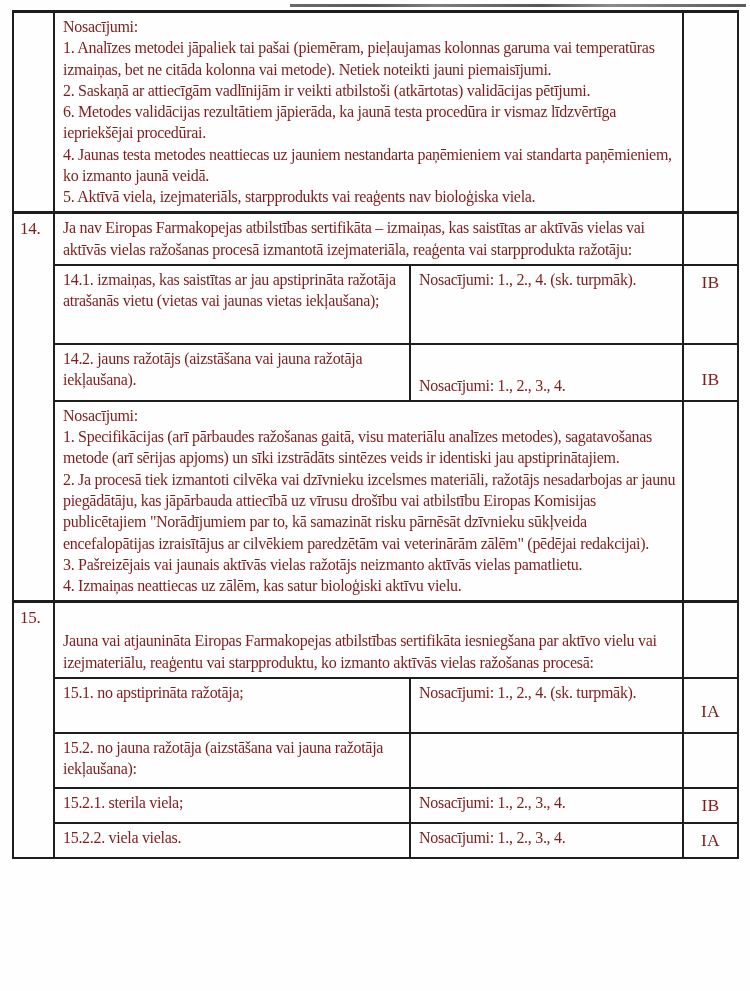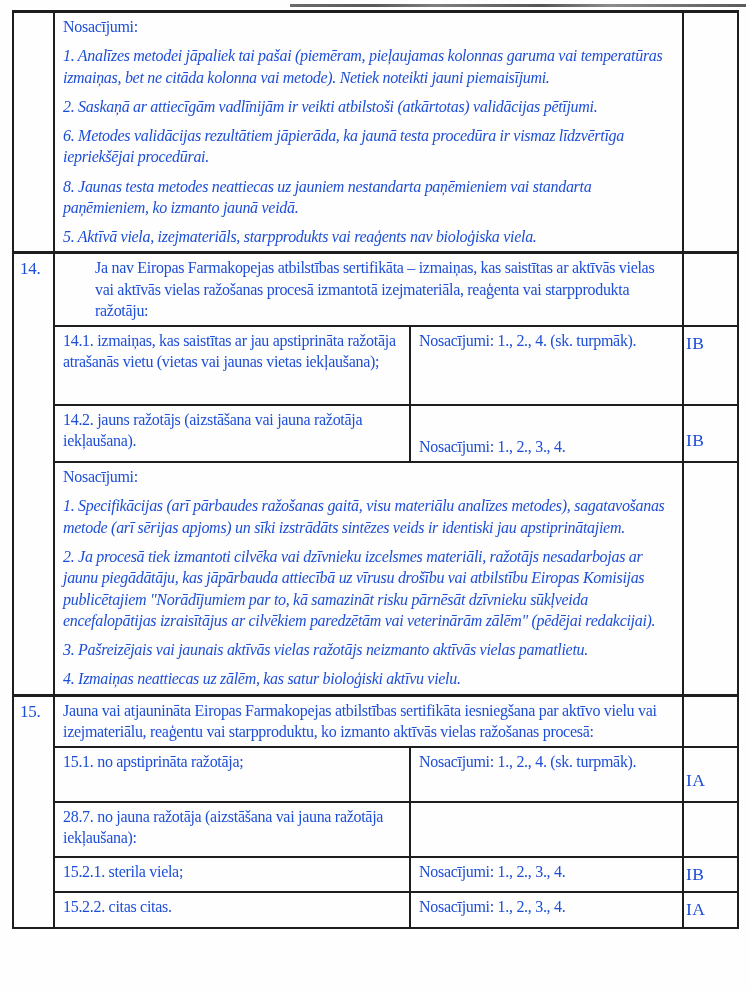--- a/index.html
+++ b/index.html
@@ -7,21 +7,21 @@
     padding: 0;
     background: #ffffff;
   }
   .page {
     position: relative;
     width: 750px;
     height: 991px;
     background: #fefefe;
     overflow: hidden;
     font-family: "Liberation Serif", "DejaVu Serif", serif;
-    color: #1d4ed8;
+    color: #7f1d1d;
   }
   
   .scan-artifact-top {
     position: absolute;
     top: 4px;
     left: 290px;
     width: 456px;
     height: 3px;
     background: linear-gradient(90deg, #3a3a3a 0%, #222 18%, #555 32%, #1d1d1d 55%, #666 70%, #242424 100%);
     opacity: .75;
@@ -49,36 +49,37 @@
   }
   tr.group-top td { border-top-width: 3px; }
   tr:first-child td { border-top-width: 3px; }
 
   td.num {
     padding-left: 6px;
     padding-top: 4px;
     font-size: 17px;
   }
   td.cls {
+    text-align: center;
     font-size: 17.5px;
     letter-spacing: 0.3px;
     padding: 5px 2px;
   }
   td.cls.v-bottom { vertical-align: bottom; padding-bottom: 9px; }
   td.cls.v-middle { vertical-align: middle; }
   td.cond.v-bottom { vertical-align: bottom; }
 
   td p {
     margin: 0;
     padding: 0;
   }
-  td p + p { margin-top: 8px; font-style: italic; }
-
-  .heading14 { max-width: 596px; margin-left: 32px; }
-  .heading15 { max-width: 620px; }
+  td p + p { margin-top: 0; }
+
+  .heading14 { max-width: 596px; }
+  .heading15 { max-width: 620px; margin-top: 24px; }
   .mh-75 { height: 70px; margin-left: 22px; }
   .mh-55 { height: 48px; border-radius: 18px; }
   .mh-52 { height: 46px; }
   .mh-30 { height: 26px; }
 </style>
 </head>
 <body>
 
 <div class="page">
   <div class="scan-artifact-top"></div>
@@ -92,21 +93,21 @@
     </colgroup>
     <tbody>
 
       <tr>
         <td class="num"></td>
         <td class="content" colspan="2">
           <p>Nosacījumi:</p>
           <p>1. Analīzes metodei jāpaliek tai pašai (piemēram, pieļaujamas kolonnas garuma vai temperatūras izmaiņas, bet ne citāda kolonna vai metode). Netiek noteikti jauni piemaisījumi.</p>
           <p>2. Saskaņā ar attiecīgām vadlīnijām ir veikti atbilstoši (atkārtotas) validācijas pētījumi.</p>
           <p>6. Metodes validācijas rezultātiem jāpierāda, ka jaunā testa procedūra ir vismaz līdzvērtīga iepriekšējai procedūrai.</p>
-          <p>8. Jaunas testa metodes neattiecas uz jauniem nestandarta paņēmieniem vai standarta paņēmieniem, ko izmanto jaunā veidā.</p>
+          <p>4. Jaunas testa metodes neattiecas uz jauniem nestandarta paņēmieniem vai standarta paņēmieniem, ko izmanto jaunā veidā.</p>
           <p>5. Aktīvā viela, izejmateriāls, starpprodukts vai reaģents nav bioloģiska viela.</p>
         </td>
         <td class="cls"></td>
       </tr>
 
       <tr class="group-top">
         <td class="num" rowspan="4">14.</td>
         <td class="content" colspan="2">
           <p class="heading14">Ja nav Eiropas Farmakopejas atbilstības sertifikāta – izmaiņas, kas saistītas ar aktīvās vielas vai aktīvās vielas ražošanas procesā izmantotā izejmateriāla, reaģenta vai starpprodukta ražotāju:</p>
         </td>
@@ -157,41 +158,41 @@
           <p>15.1. no apstiprināta ražotāja;</p>
         </td>
         <td class="cond">
           <p>Nosacījumi: 1., 2., 4. (sk. turpmāk).</p>
         </td>
         <td class="cls v-bottom">IA</td>
       </tr>
 
       <tr>
         <td class="content desc mh-52">
-          <p>28.7. no jauna ražotāja (aizstāšana vai jauna ražotāja iekļaušana):</p>
+          <p>15.2. no jauna ražotāja (aizstāšana vai jauna ražotāja iekļaušana):</p>
         </td>
         <td class="cond">
           <p></p>
         </td>
         <td class="cls"></td>
       </tr>
 
       <tr>
         <td class="content desc mh-30">
           <p>15.2.1. sterila viela;</p>
         </td>
         <td class="cond">
           <p>Nosacījumi: 1., 2., 3., 4.</p>
         </td>
         <td class="cls v-middle">IB</td>
       </tr>
 
       <tr>
         <td class="content desc mh-30">
-          <p>15.2.2. citas citas.</p>
+          <p>15.2.2. viela vielas.</p>
         </td>
         <td class="cond">
           <p>Nosacījumi: 1., 2., 3., 4.</p>
         </td>
         <td class="cls v-middle">IA</td>
       </tr>
 
     </tbody>
   </table>
 </div>

